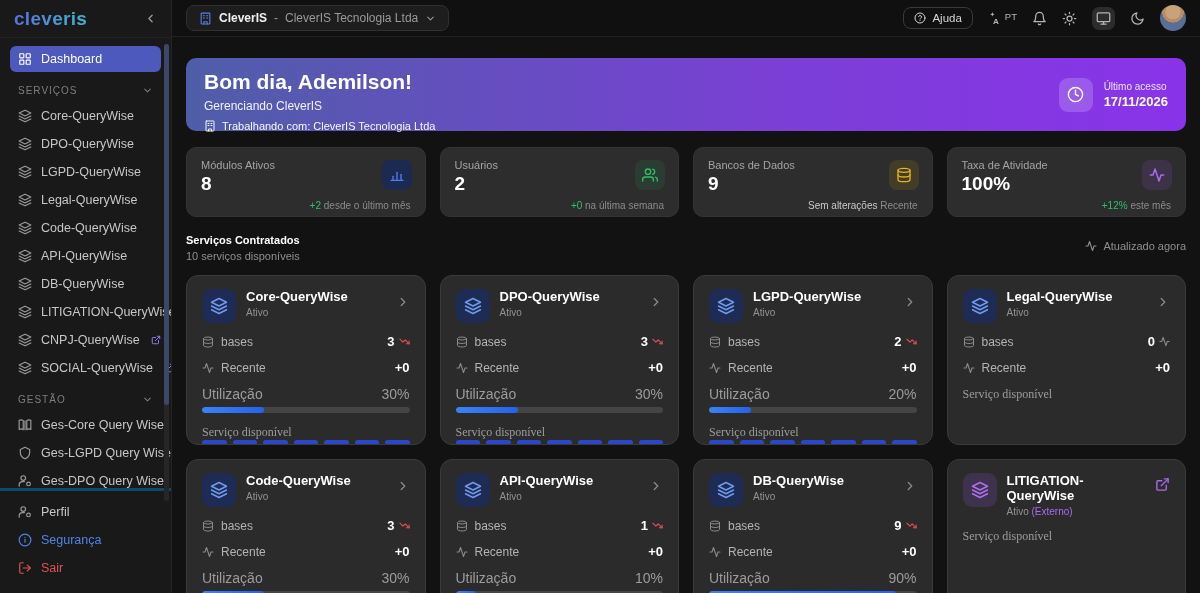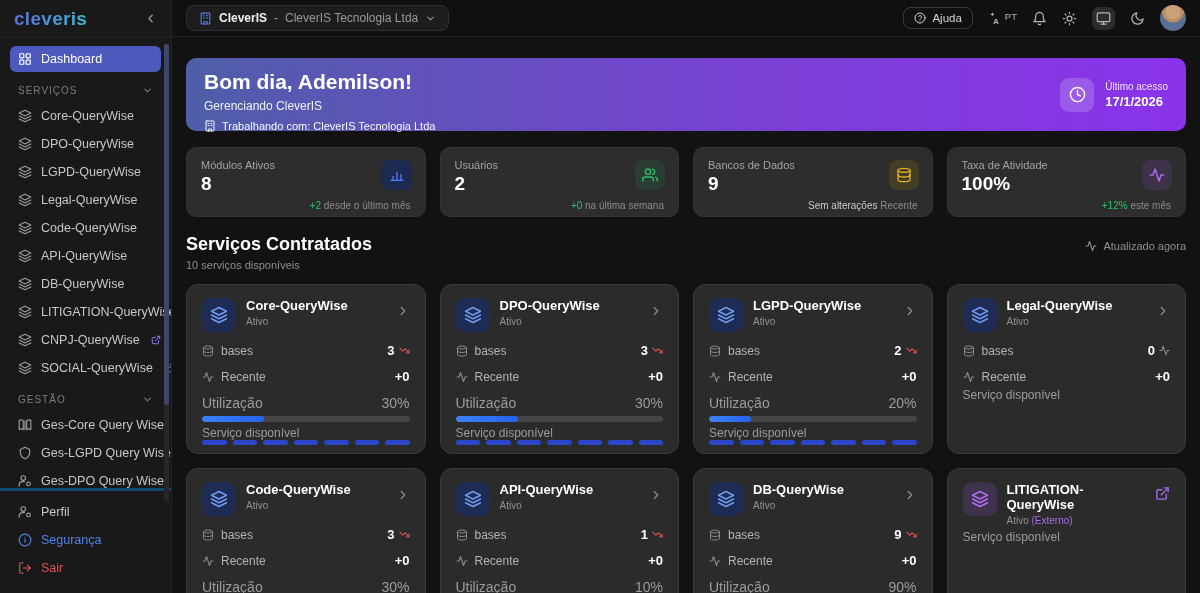--- a/index.html
+++ b/index.html
@@ -59,21 +59,21 @@
   .stat-note .hl{color:#2fbf68;}
   .stat-note.plain .hl{color:#c9c9c9;}
   .stat-icon{position:absolute;top:12px;right:13px;width:30px;height:30px;border-radius:8px;display:flex;align-items:center;justify-content:center;}
   .stat-icon.blue{background:#1c2a52;color:#4d7df2;}
   .stat-icon.green{background:rgba(34,197,94,.10);color:#2fbf68;}
   .stat-icon.yellow{background:rgba(234,179,8,.12);color:#e3b320;}
   .stat-icon.purple{background:rgba(168,85,247,.14);color:#a96bf0;}
 
   
   .section-row{display:flex;justify-content:space-between;align-items:flex-start;margin-top:17px;}
-  .section-title{font-size:18px;font-weight:700;color:#fff;}
+  .section-title{font-size:11px;font-weight:700;color:#fff;}
   .section-sub{font-size:11px;color:#8f8f8f;margin-top:4px;}
   .updated{display:flex;gap:6px;align-items:center;font-size:11px;color:#8f8f8f;margin-top:6px;}
 
   
   .cards{display:grid;grid-template-columns:repeat(4,1fr);gap:14px;margin-top:13px;}
   .service-card{background:#2b2b2b;border:1px solid #3a3a3a;border-radius:12px;padding:13px 15px;height:170px;display:flex;flex-direction:column;overflow:hidden;}
   .card-head{display:flex;align-items:flex-start;gap:10px;}
   .card-icon{width:34px;height:34px;border-radius:9px;background:#1d2b55;color:#6f9bef;display:flex;align-items:center;justify-content:center;flex:none;}
   .service-card.external .card-icon{background:rgba(168,85,247,.16);color:#b06ef5;}
   .card-title{font-size:13px;font-weight:700;color:#fff;}
@@ -84,21 +84,21 @@
   .external-icon{margin-left:auto;color:#a96bf0;display:none;margin-top:4px;cursor:pointer;}
   .service-card.external .external-icon{display:flex;}
   .metric-row{display:flex;align-items:center;margin-top:11px;font-size:12px;color:#b3b3b3;gap:7px;}
   .metric-row .micon{color:#8a8a8a;display:flex;}
   .mval{margin-left:auto;font-weight:700;color:#fff;font-size:13px;display:flex;align-items:center;gap:4px;}
   .trend-down{color:#e05252;display:flex;}
   .trend-flat{color:#8a8a8a;display:flex;}
   .util-row{display:flex;justify-content:space-between;font-size:14px;color:#9c9c9c;margin-top:11px;}
   .util-bar{height:6px;border-radius:4px;background:#454545;margin-top:5px;overflow:hidden;}
   .util-fill{height:100%;border-radius:4px;background:linear-gradient(90deg,#3b82f6,#2563eb);}
-  .available{font-size:12px;color:#9c9c9c;margin-top:4px;}
+  .available{font-size:12px;color:#9c9c9c;margin-top:12px;font-family:Liberation Serif, serif;}
   .mini-chart{margin-top:auto;display:flex;align-items:flex-end;gap:6px;height:26px;}
   .mini-chart .bar{flex:1;background:#2b46c8;border-radius:3px;min-height:5px;}
 </style>
 </head>
 <body>
 
 <div class="app">
 
   <aside class="sidebar">
     <div class="sb-header">
@@ -419,21 +419,21 @@
         </div>
         <div class="last-access">
           <span class="la-icon">
             <svg width="17" height="17" viewBox="0 0 24 24" fill="none" stroke="#fff" stroke-width="2" stroke-linecap="round" stroke-linejoin="round">
                 <circle cx="12" cy="12" r="10"></circle>
                 <polyline points="12 6 12 12 16 14"></polyline>
               </svg>
           </span>
           <span>
             <div class="la-label">Último acesso</div>
-            <div class="la-date">17/1/2026</div>
+            <div class="la-date">17/11/2026</div>
           </span>
         </div>
       </div>
 
       <div class="stats">
         <div class="stat-card">
           <div class="stat-label">Módulos Ativos</div>
           <div class="stat-value">8</div>
           <div class="stat-note"><span class="hl">+2</span> <span>desde o último mês</span></div>
           <span class="stat-icon blue">

